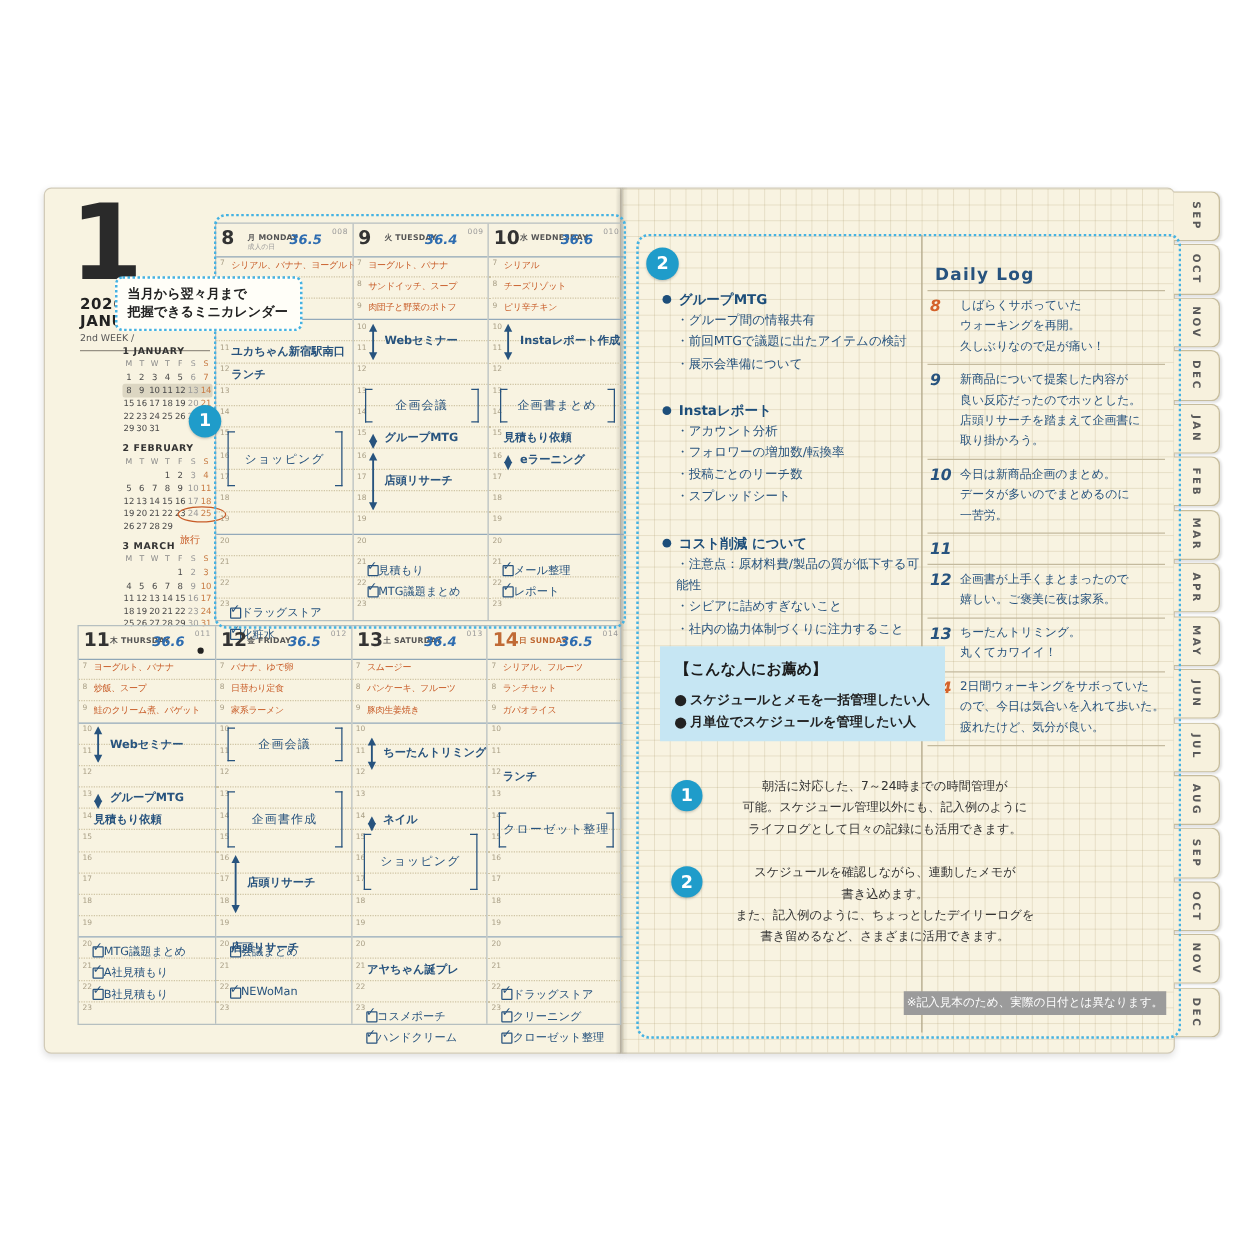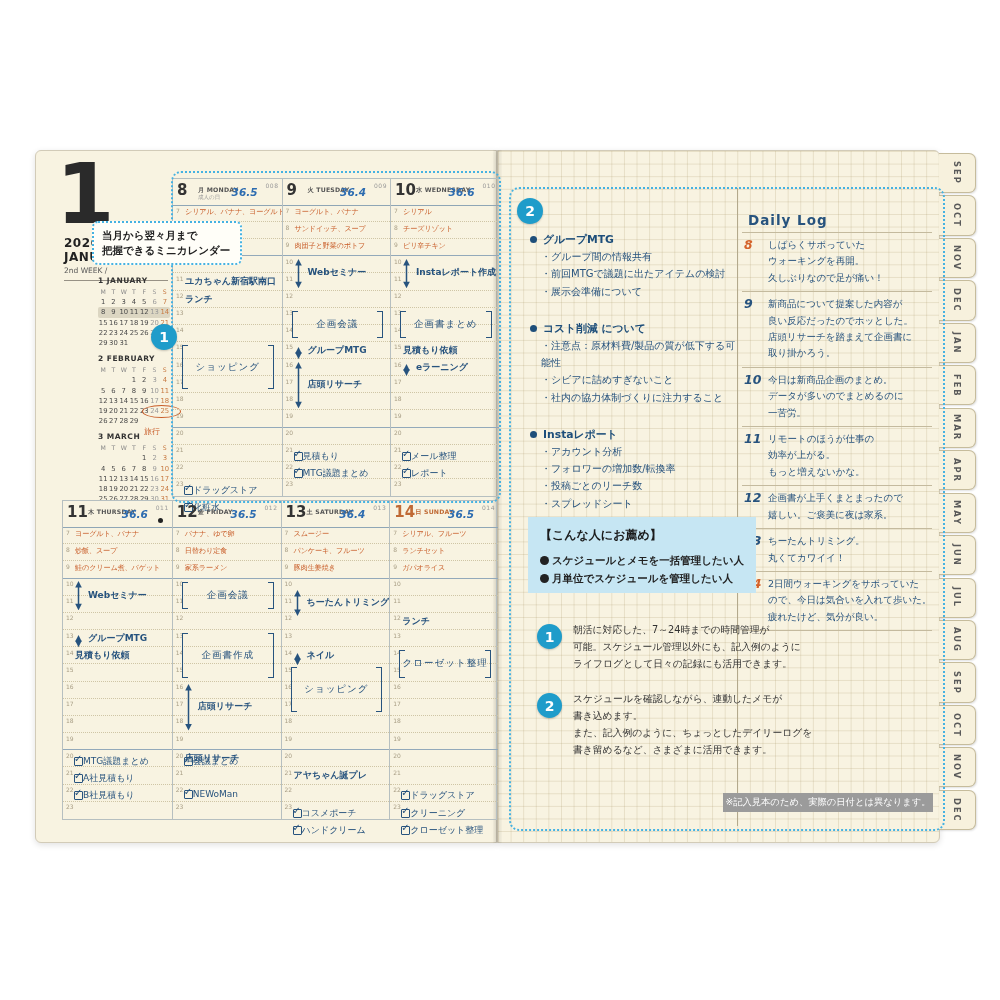--- a/index.html
+++ b/index.html
@@ -79,21 +79,21 @@
   .dlentry{display:flex;border-bottom:1px solid #c4ba9e;padding:4px 0 5px;}
   .dldate{width:24px;font-size:12.5px;font-style:italic;font-weight:600;color:#27537e;padding-left:2px;flex:0 0 auto;}
   .dldate.org{color:#d4622a;}
   .dllines{font-size:9.5px;color:#27537e;line-height:16.4px;white-space:pre-line;font-weight:500;}
   
   #recbox{position:absolute;left:528px;top:517px;width:228px;height:76px;background:#c6e6f3;padding:10px 12px;box-sizing:border-box;z-index:4;}
   .rectitle{font-size:12px;font-weight:bold;color:#1b1b1b;margin-bottom:7px;}
   .recitem{display:flex;align-items:center;gap:3px;font-size:10.5px;font-weight:bold;color:#222;line-height:18px;}
   .rbul{width:9px;height:9px;background:#222;border-radius:50%;flex:0 0 auto;}
   
-  .atext{position:absolute;font-size:9.8px;color:#333;line-height:17px;white-space:pre-line;width:270px;z-index:4;}
+  .atext{position:absolute;font-size:9.8px;color:#333;line-height:17px;white-space:pre-line;width:270px;z-index:4;text-align:center;}
   
   #idxnote{position:absolute;left:797px;top:629px;width:140px;border:2px dotted #4db3e0;padding:6px 8px;box-sizing:border-box;
     font-size:10.2px;font-weight:bold;color:#444;line-height:15.5px;z-index:4;}
   #idxnote::after{content:"";position:absolute;right:-15px;top:55%;width:14px;border-top:2px dotted #4db3e0;}
   
   #disclaimer{position:absolute;left:723px;top:793px;width:210px;background:#9b9b9b;color:#fff;font-size:9.3px;
     padding:3px 0;text-align:center;z-index:4;}
   
   .tab{position:absolute;background:#f7f1dd;border:1px solid #c6bc9c;border-left:none;border-radius:0 7px 7px 0;
     writing-mode:vertical-rl;font-size:8.3px;font-weight:bold;color:#5a5a5a;letter-spacing:2px;
@@ -302,35 +302,35 @@
           <div class="mbul"></div>
           <span>グループMTG</span>
         </div>
         <div class="mitem">・グループ間の情報共有</div>
         <div class="mitem">・前回MTGで議題に出たアイテムの検討</div>
         <div class="mitem">・展示会準備について</div>
       </div>
       <div class="msec">
         <div class="msec-title">
           <div class="mbul"></div>
-          <span>コスト削減 について</span>
-        </div>
-        <div class="mitem">・注意点：原材料費/製品の質が低下する可能性</div>
-        <div class="mitem">・シビアに詰めすぎないこと</div>
-        <div class="mitem">・社内の協力体制づくりに注力すること</div>
-      </div>
-      <div class="msec">
-        <div class="msec-title">
-          <div class="mbul"></div>
           <span>Instaレポート</span>
         </div>
         <div class="mitem">・アカウント分析</div>
         <div class="mitem">・フォロワーの増加数/転換率</div>
         <div class="mitem">・投稿ごとのリーチ数</div>
         <div class="mitem">・スプレッドシート</div>
+      </div>
+      <div class="msec">
+        <div class="msec-title">
+          <div class="mbul"></div>
+          <span>コスト削減 について</span>
+        </div>
+        <div class="mitem">・注意点：原材料費/製品の質が低下する可能性</div>
+        <div class="mitem">・シビアに詰めすぎないこと</div>
+        <div class="mitem">・社内の協力体制づくりに注力すること</div>
       </div>
     </div>
   <div id="dlog">
       <div class="dltitle">Daily Log</div>
       <div class="dlentry">
         <div class="dldate org">8</div>
         <div class="dllines">しばらくサボっていた
 ウォーキングを再開。
 久しぶりなので足が痛い！</div>
       </div>
@@ -342,23 +342,20 @@
 取り掛かろう。</div>
       </div>
       <div class="dlentry">
         <div class="dldate">10</div>
         <div class="dllines">今日は新商品企画のまとめ。
 データが多いのでまとめるのに
 一苦労。</div>
       </div>
       <div class="dlentry">
         <div class="dldate">11</div>
-        <div class="dllines">リモートのほうが仕事の
-効率が上がる。
-もっと増えないかな。</div>
       </div>
       <div class="dlentry">
         <div class="dldate">12</div>
         <div class="dllines">企画書が上手くまとまったので
 嬉しい。ご褒美に夜は家系。</div>
       </div>
       <div class="dlentry">
         <div class="dldate">13</div>
         <div class="dllines">ちーたんトリミング。
 丸くてカワイイ！</div>

